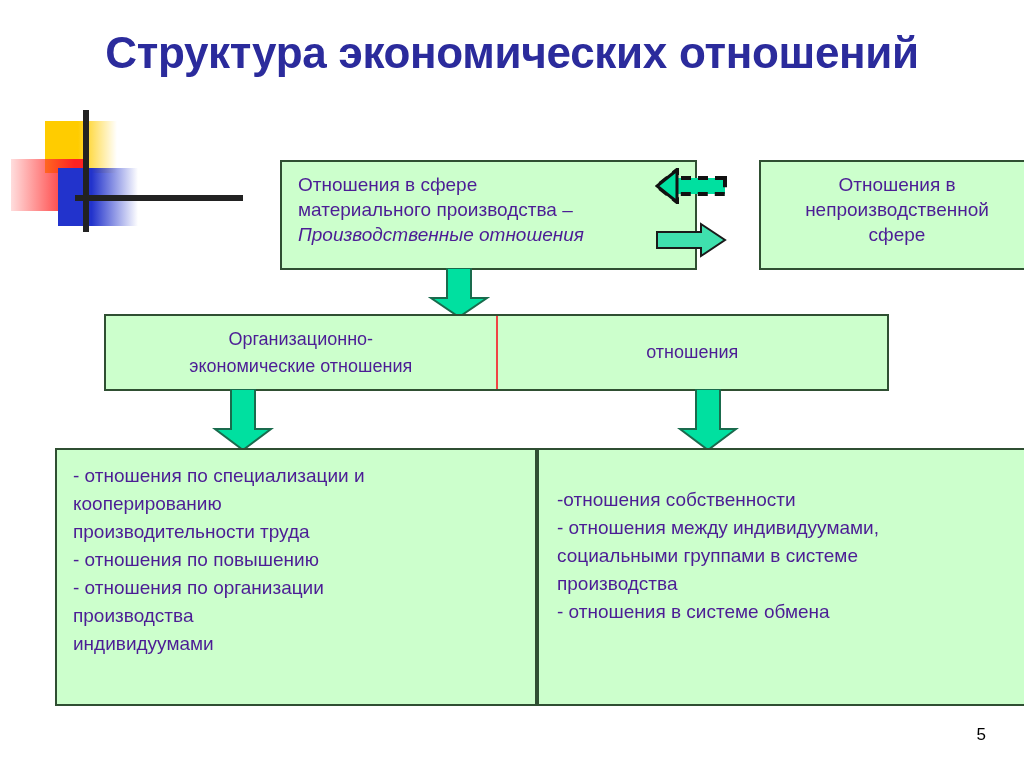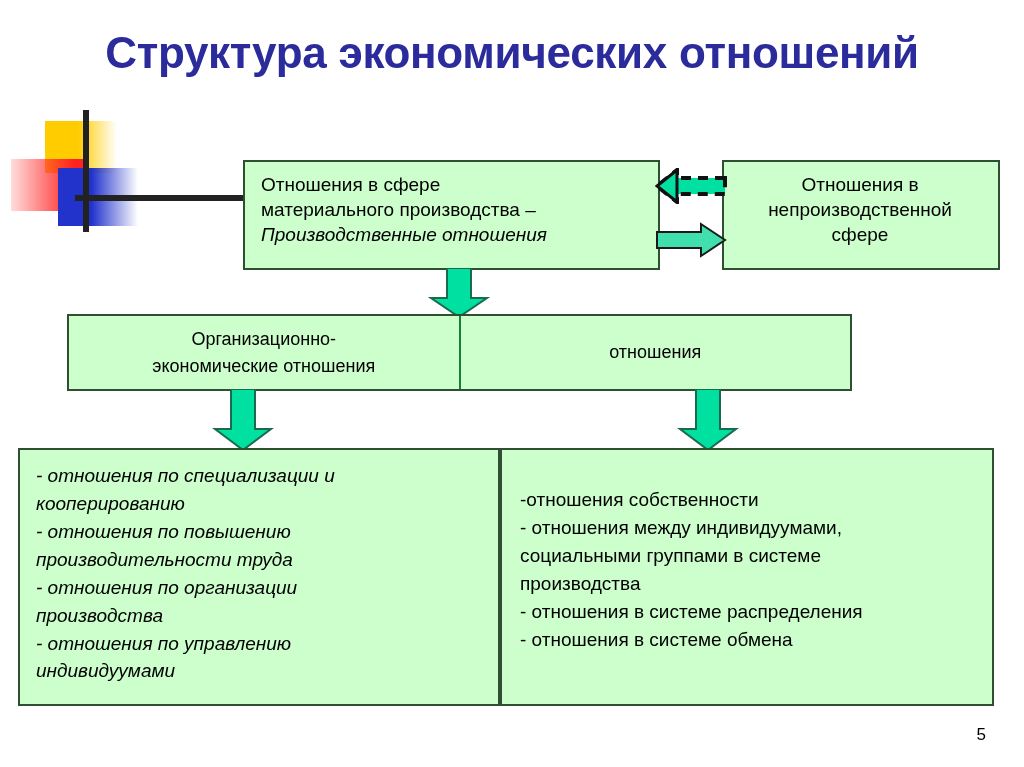--- a/index.html
+++ b/index.html
@@ -65,22 +65,23 @@
     background: #222222;
   }
 
   
   .box {
     position: absolute;
     box-sizing: border-box;
     background: #ccffcc;
     border: 2px solid #2f4f32;
     font-size: 19px;
-    color: #000000;
+    color: #4c1d95;
     line-height: 1.32;
+    margin-left: 37px;
   }
   .box .pad {
     padding: 8px 12px;
   }
   .box .line { display: block; white-space: pre; }
   .italic { font-style: italic; }
 
   #box-material {
     left: 243px; top: 160px;
     width: 417px; height: 110px;
@@ -102,30 +103,30 @@
   }
   #box-middle .cell {
     flex: 1 1 50%;
     display: flex;
     align-items: center;
     justify-content: center;
     text-align: center;
     font-size: 18px;
     line-height: 1.45;
   }
-  #box-middle .cell-left { border-right: 2px solid #15803d; }
+  #box-middle .cell-left { border-right: 2px solid #ef4444; }
 
   
   #box-org-list {
     left: 18px; top: 448px;
     width: 482px; height: 258px;
     font-size: 19px;
     line-height: 1.47;
   }
-  #box-org-list .pad { padding: 12px 10px 0 16px; font-style: italic; }
+  #box-org-list .pad { padding: 12px 10px 0 16px; }
 
   #box-social-list {
     left: 500px; top: 448px;
     width: 494px; height: 258px;
     font-size: 19px;
     line-height: 1.47;
   }
   #box-social-list .pad { padding: 36px 10px 0 18px; }
 
   
@@ -221,35 +222,33 @@
   <div class="arrow" id="arrow-down-right">
     <svg width="64" height="62" viewBox="0 0 64 62">
       <path d="M 20,0 L 44,0 L 44,40 L 60,40 L 32,61 L 4,40 L 20,40 Z" fill="#00e0a0" stroke="#1a6b4d" stroke-width="2" stroke-linejoin="miter"></path>
     </svg>
   </div>
 
   <div class="box" id="box-org-list">
     <div class="pad">
       <span class="line">- отношения по специализации и</span>
       <span class="line">кооперированию</span>
+      <span class="line">производительности труда</span>
       <span class="line">- отношения по повышению</span>
-      <span class="line">производительности труда</span>
       <span class="line">- отношения по организации</span>
       <span class="line">производства</span>
-      <span class="line">- отношения по управлению</span>
       <span class="line">индивидуумами</span>
     </div>
   </div>
 
   <div class="box" id="box-social-list">
     <div class="pad">
       <span class="line">-отношения собственности</span>
       <span class="line">- отношения между индивидуумами,</span>
       <span class="line">социальными группами в системе</span>
       <span class="line">производства</span>
-      <span class="line">- отношения в системе распределения</span>
       <span class="line">- отношения в системе обмена</span>
     </div>
   </div>
 
   <div id="page-number">5</div>
 
 </div>
 
 </body></html>

